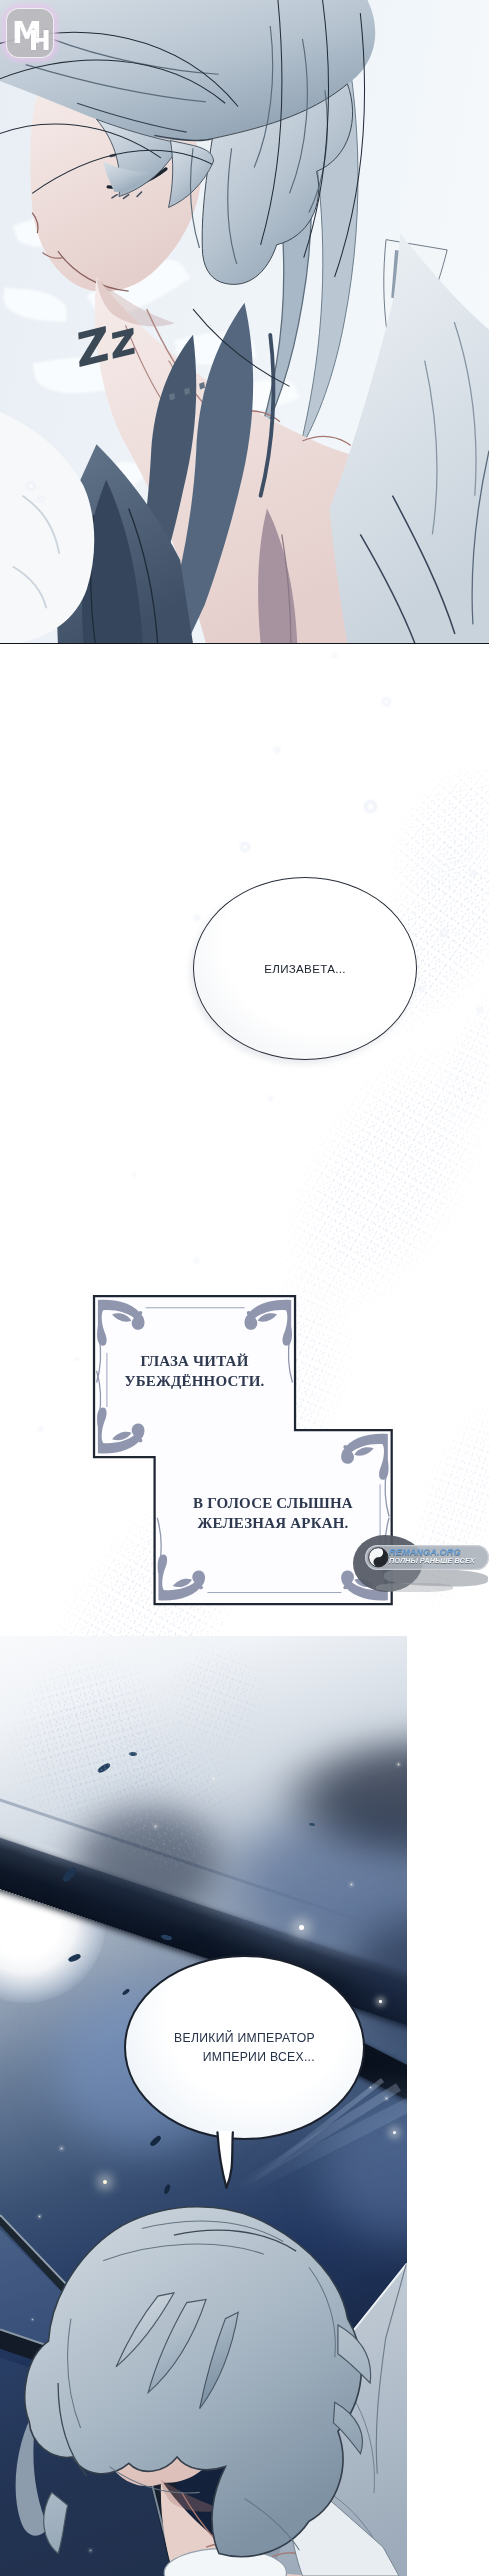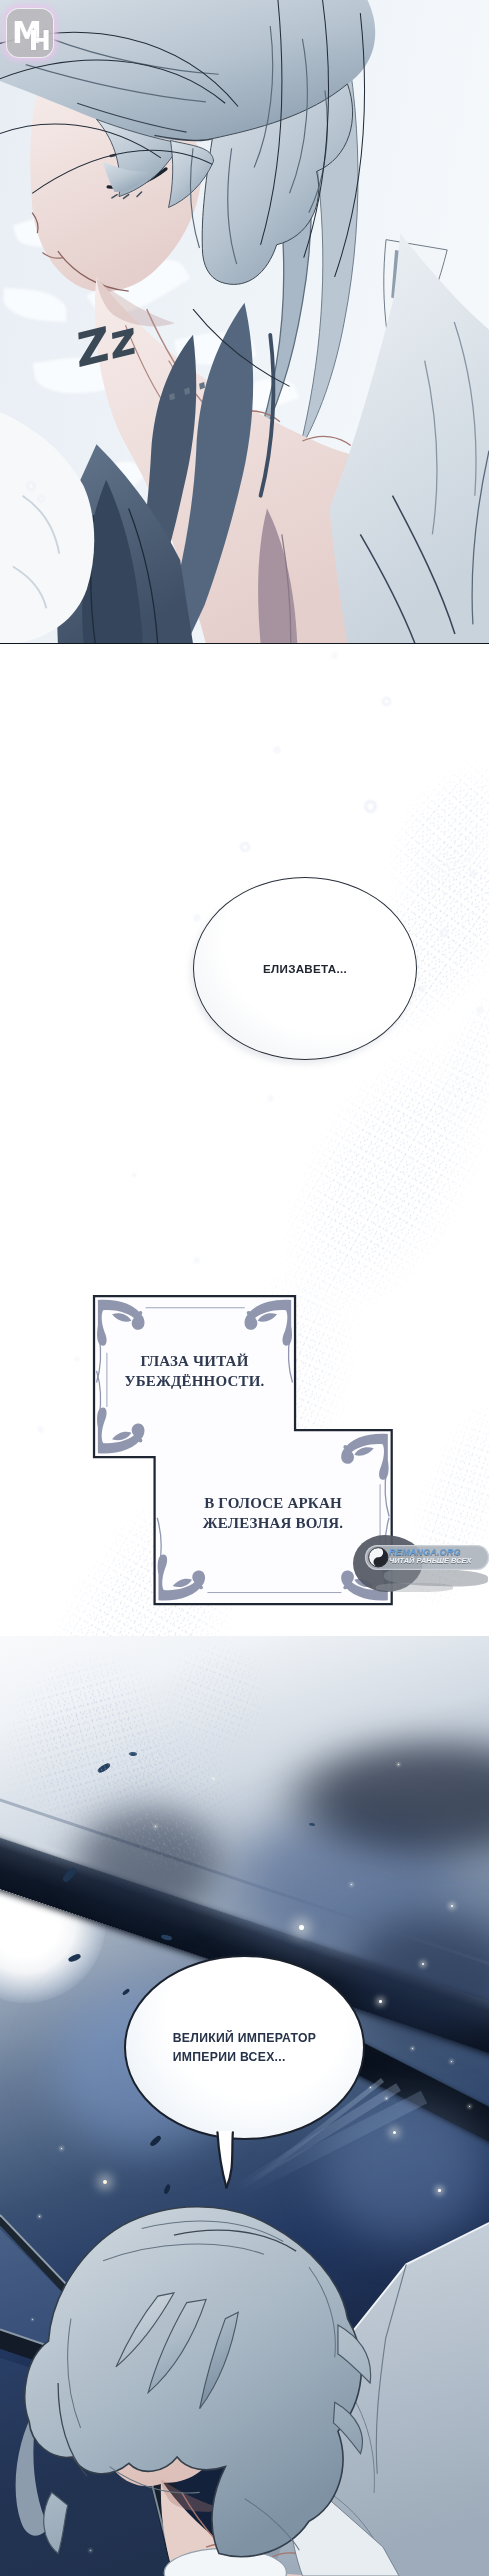--- a/index.html
+++ b/index.html
@@ -41,21 +41,21 @@
      -webkit-mask-image:radial-gradient(ellipse at 50% 50%,#000 35%,transparent 72%);
      mask-image:radial-gradient(ellipse at 50% 50%,#000 35%,transparent 72%);}
   .sparkle{position:absolute;border-radius:50%;
      background:radial-gradient(circle,rgba(255,255,255,.95) 0 30%,rgba(205,216,238,.55) 60%,transparent 75%);
      filter:blur(1px);}
   .star{position:absolute;border-radius:50%;background:#fff;}
   .petal{position:absolute;border-radius:72% 28% 70% 30% / 55% 45% 55% 45%;}
 
   
   .bubble{position:absolute;border-radius:50%;display:flex;align-items:center;justify-content:center;
-     text-align:left;font-weight:700;}
+     text-align:right;font-weight:400;}
   .bubble1{left:193px;top:877px;width:224px;height:183px;border:1.9px solid var(--bubble_outline);
      background:radial-gradient(ellipse at 62% 36%,#ffffff 55%,#f2f4f7 82%,#e6e9ee 100%);
      box-shadow:-2.6px 3.9px 6.4px rgba(150,160,178,.22);
      font-size:11.6px;letter-spacing:0.3px;color:#202731;}
   .bubble2{left:124px;top:319px;width:241px;height:185px;border:2.6px solid #1a212c;
      background:radial-gradient(ellipse at 55% 32%,#ffffff 48%,#f2f6fa 72%,#dde7f1 92%,#ccd8e7 100%);
      font-size:12.2px;line-height:1.5;letter-spacing:0.3px;color:#263248;z-index:30;}
   .tail2{position:absolute;left:216px;top:495px;z-index:31;}
 
   
@@ -72,21 +72,21 @@
   .rm-streak1{left:384px;top:1569px;width:104px;height:16.7px;background:#878d94;opacity:.55;border-radius:40%;transform:rotate(2deg);}
   .rm-streak2{left:376px;top:1583px;width:77px;height:9px;background:#9aa0a6;opacity:.4;border-radius:40%;}
   .rm-pill{left:365px;top:1545px;width:124px;height:24.5px;background:rgba(172,178,186,.9);
      border-radius:12.2px;box-shadow:inset 0 0 0 1.3px rgba(228,232,238,.55);}
   .rm-icon{left:368px;top:1547px;width:20.6px;height:20.6px;}
   .rm-text{left:389px;top:1547px;width:97px;font-style:italic;font-weight:800;line-height:1.1;}
   .rm-site{font-size:9.3px;color:var(--remanga_blue);text-shadow:0 0.6px 0.6px rgba(40,48,60,.45);}
   .rm-tag{font-size:7.4px;color:#f0f3f6;text-shadow:0 0.6px 0.6px rgba(40,48,60,.5);}
 
   
-  .dark-panel{position:absolute;left:0;top:1636px;width:489px;height:940px;overflow:hidden;}
+  .dark-panel{position:absolute;left:0;top:1636px;width:407px;height:940px;overflow:hidden;}
   .dp-grad{position:absolute;left:-155px;top:-116px;width:799px;height:1224px;
      transform:rotate(-18.5deg);
      background:linear-gradient(#ffffff 0%,#f0f3f7 12%,#d2dae3 22%,#a2afc0 31%,#687c98 40%,
                 #3a5174 50%,#223760 60%,#15233f 72%,#0d1828 100%);}
   .nebula{position:absolute;border-radius:50%;}
   .moon{position:absolute;left:-55px;top:206px;width:161px;height:161px;border-radius:50%;
      background:radial-gradient(circle,#ffffff 0 30%,rgba(255,255,255,.88) 44%,rgba(232,241,252,.35) 64%,transparent 73%);}
   .beam-faint{position:absolute;left:-19.3px;top:156px;width:592px;height:2.6px;background:rgba(122,137,160,.55);
      transform:rotate(18.5deg);transform-origin:left top;filter:blur(0.6px);}
   .beam-main{position:absolute;left:-26px;top:193px;width:592px;height:49px;
@@ -258,37 +258,37 @@
     <use href="#orn" transform="translate(8,256) scale(1,-1)"></use>
     <use href="#orn" transform="translate(466,218) scale(-1,1)"></use>
     <use href="#orn" transform="translate(102,484) scale(1,-1)"></use>
     <use href="#orn" transform="translate(466,484) scale(-1,-1)"></use>
   </svg>
   <div class="caption-text cap1">
     <div>ГЛАЗА ЧИТАЙ</div>
     <div>УБЕЖДЁННОСТИ.</div>
   </div>
   <div class="caption-text cap2">
-    <div>В ГОЛОСЕ АРКАН</div>
-    <div>ЖЕЛЕЗНАЯ ВОЛЯ.</div>
+    <div>В ГОЛОСЕ СЛЫШНА</div>
+    <div>ЖЕЛЕЗНАЯ АРКАН.</div>
   </div>
 
   <div class="rm rm-blob"></div>
   <div class="rm rm-streak1"></div>
   <div class="rm rm-streak2"></div>
   <div class="rm rm-pill"></div>
   <svg class="rm rm-icon" width="20.6" height="20.6" viewBox="0 0 32 32">
     <circle cx="16" cy="16" r="15" fill="#f5f6f8" stroke="#2a2e34" stroke-width="1.5"></circle>
     <path d="M16,1 A15,15 0 0 1 16,31 A7.5,7.5 0 0 1 16,16 A7.5,7.5 0 0 0 16,1 Z" fill="#23272d"></path>
     <circle cx="16" cy="8.5" r="2.4" fill="#f5f6f8"></circle>
       <circle cx="16" cy="23.5" r="2.4" fill="#23272d"></circle>
   </svg>
   <div class="rm rm-text">
     <div class="rm-site">REMANGA.ORG</div>
-    <div class="rm-tag">ЧИТАЙ РАНЬШЕ ВСЕХ</div>
+    <div class="rm-tag">ПОЛНЫ РАНЬШЕ ВСЕХ</div>
   </div>
 
   <div class="dark-panel">
     <div class="dp-grad"></div>
     <div id="nebula-layer"></div>
     <div class="moon"></div>
     <div class="beam-faint"></div>
     <div class="beam-main"></div>
     <div id="rays-layer">
         <div class="ray" style="left: 394px; top: 451px; width: 9px; height: 193px; transform: rotate(58deg); background: linear-gradient(rgba(185, 205, 235, 0.28), transparent); position: absolute; z-index: 5;"></div>

